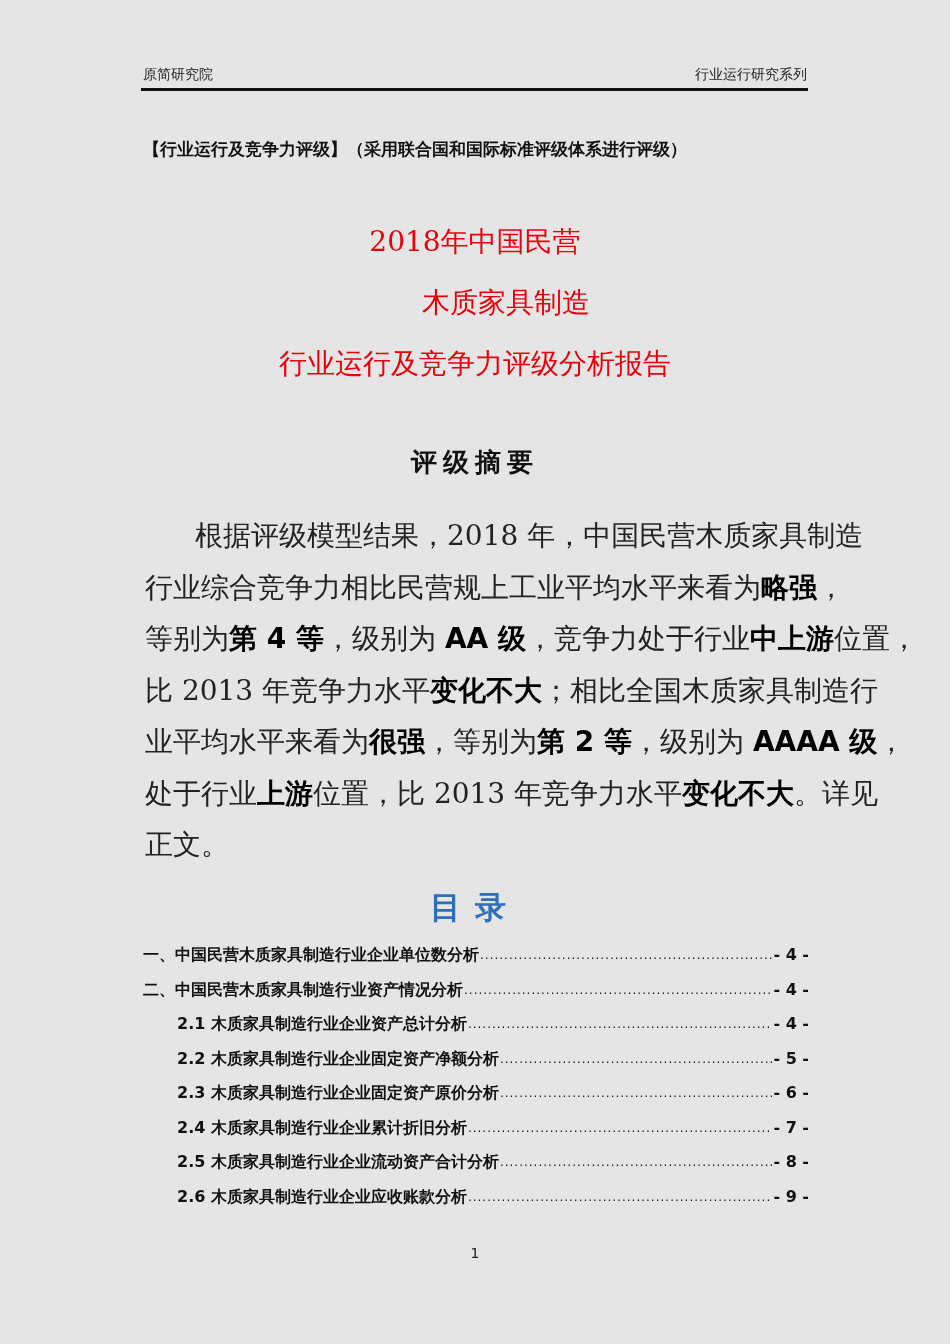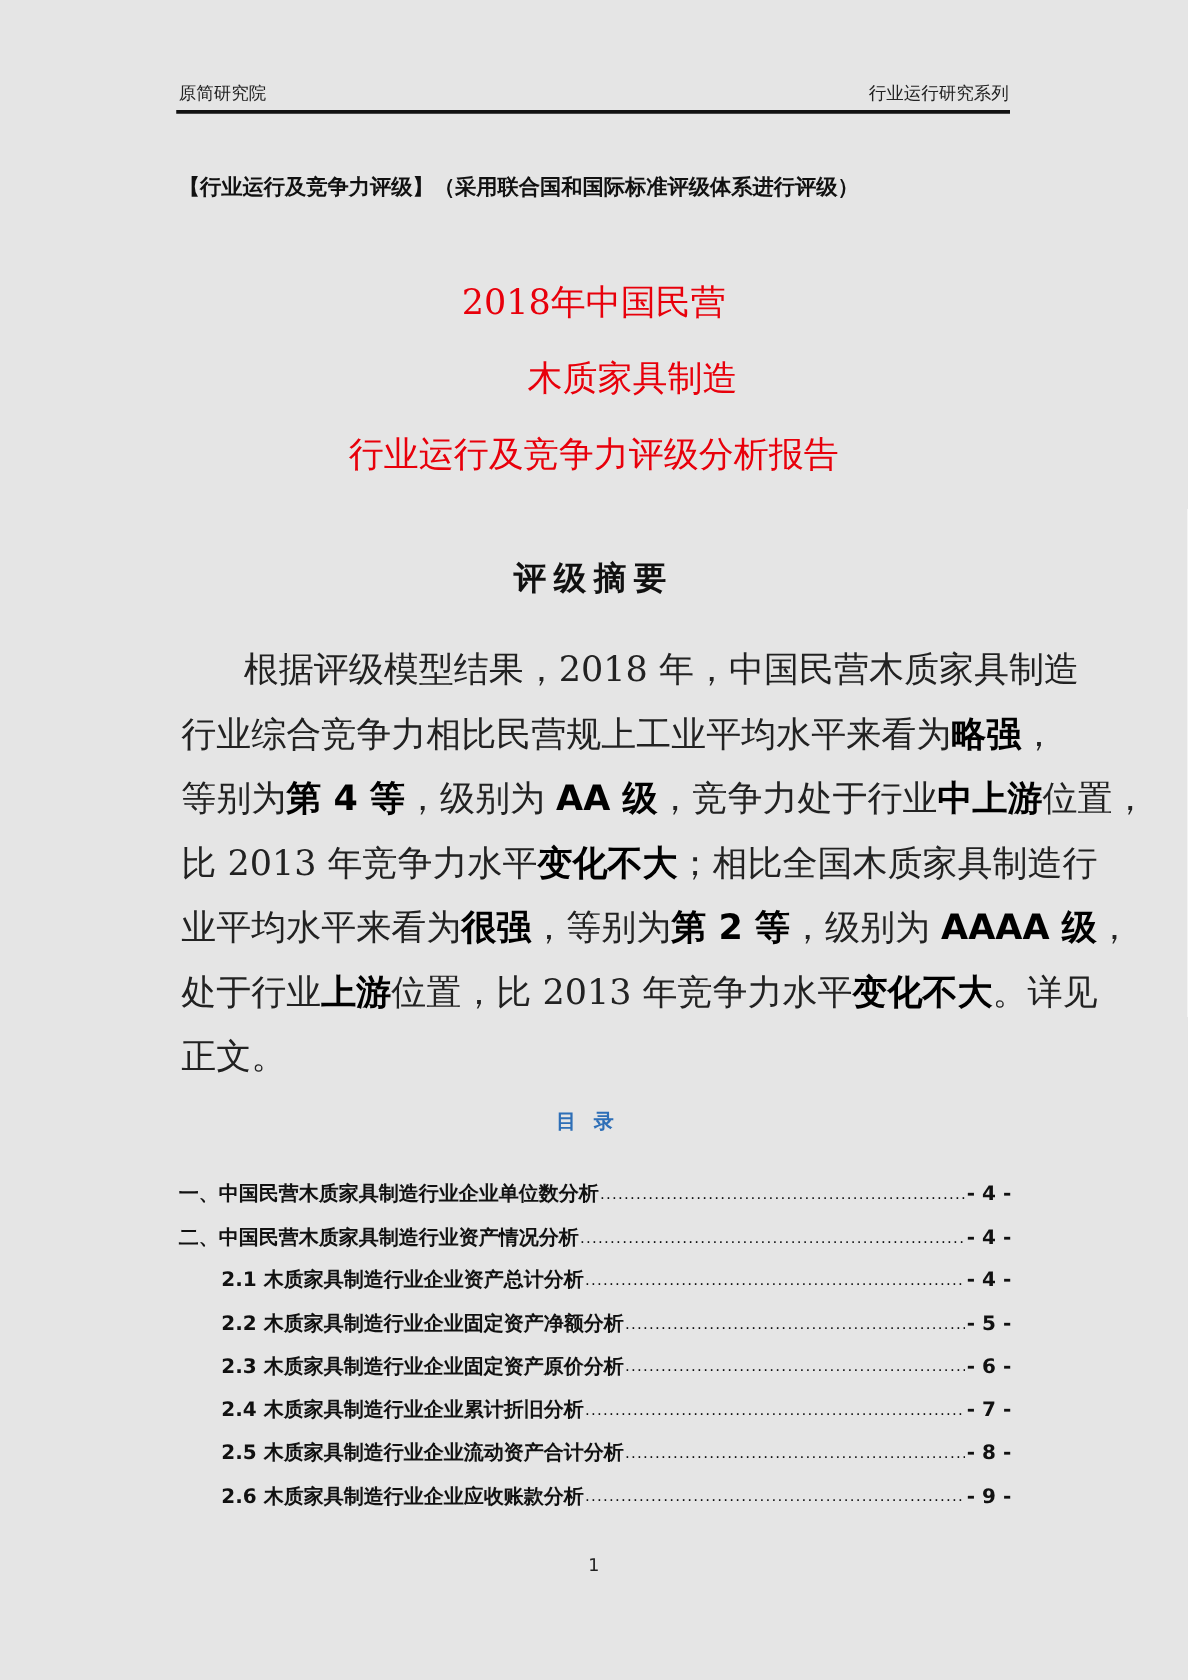--- a/index.html
+++ b/index.html
@@ -24,21 +24,21 @@
     .summary-heading { position: absolute; left: 0; width: 950px; top: 445px; text-align: center;
       font-family: "DejaVu Sans", sans-serif; font-weight: bold; font-size: 26px; letter-spacing: 6px; color: #111; }
 
     .para { position: absolute; left: 145px; top: 510px; width: 665px;
       font-family: "DejaVu Serif", serif; font-size: 28px; line-height: 51.5px; color: #222; }
     .para .line { display: block; white-space: nowrap; height: 51.5px; }
     .para .indent { padding-left: 50px; }
     .para b { font-family: "DejaVu Sans", sans-serif; font-weight: bold; color: #000; text-align: right; }
 
     .toc-heading { position: absolute; left: 0; width: 950px; top: 887px; text-align: center;
-      font-family: "DejaVu Sans", sans-serif; font-weight: bold; font-size: 16px; letter-spacing: 14px; color: #2e6fb7; }
+      font-family: "DejaVu Sans", sans-serif; font-weight: bold; font-size: 31px; letter-spacing: 14px; color: #2e6fb7; }
 
     .toc { position: absolute; left: 143px; top: 938px; width: 666px;
       font-family: "DejaVu Sans", sans-serif; font-size: 16px; color: #111; }
     .toc-row { display: flex; align-items: flex-start; height: 34.5px; line-height: 34.5px; }
     .toc-row.sub { padding-left: 34px; }
     .toc-row .label { white-space: nowrap; font-weight: bold; }
     .toc-row .dots { flex: 1; overflow: hidden; white-space: nowrap; margin: 0 1px; letter-spacing: 1px; font-size: 12px; }
     .toc-row .dots::before { content: "........................................................................................................................................................................"; }
     .toc-row .pg { white-space: nowrap; font-weight: bold; }
 

